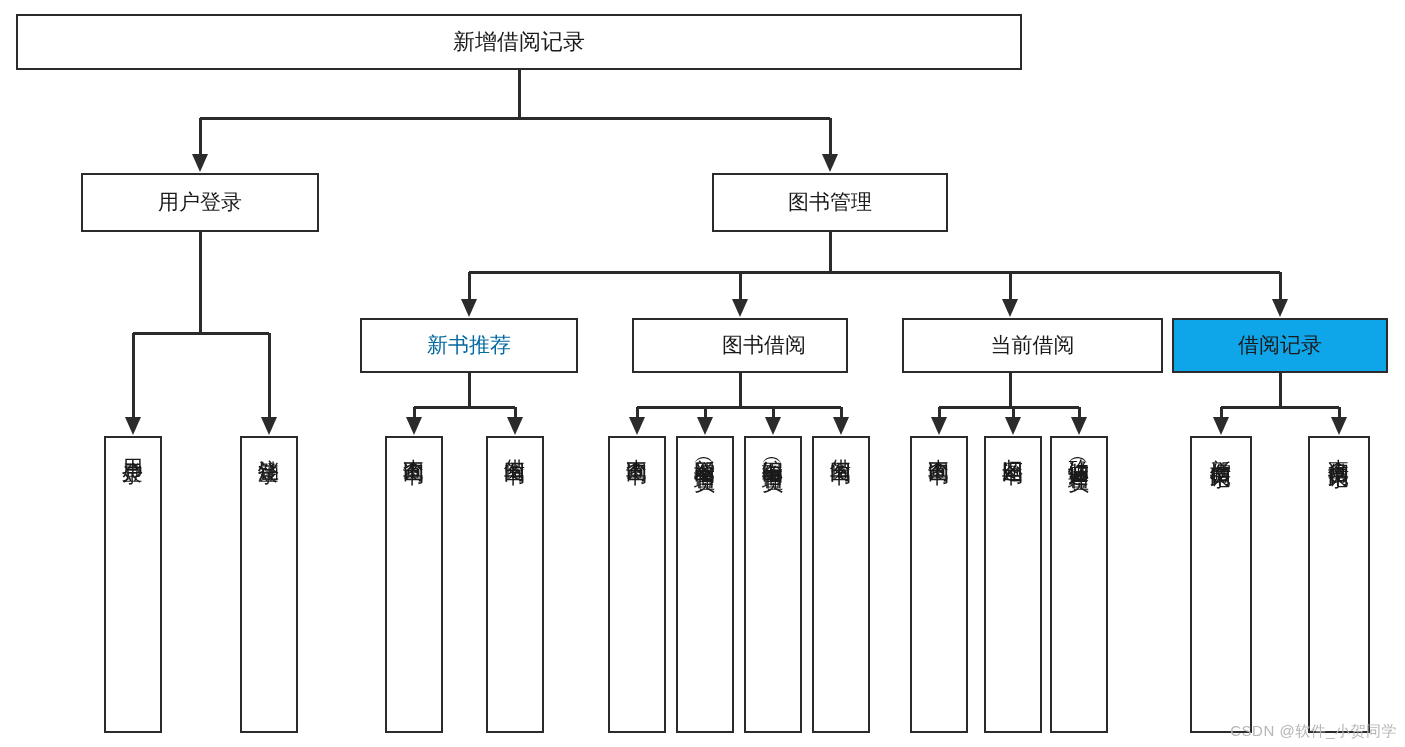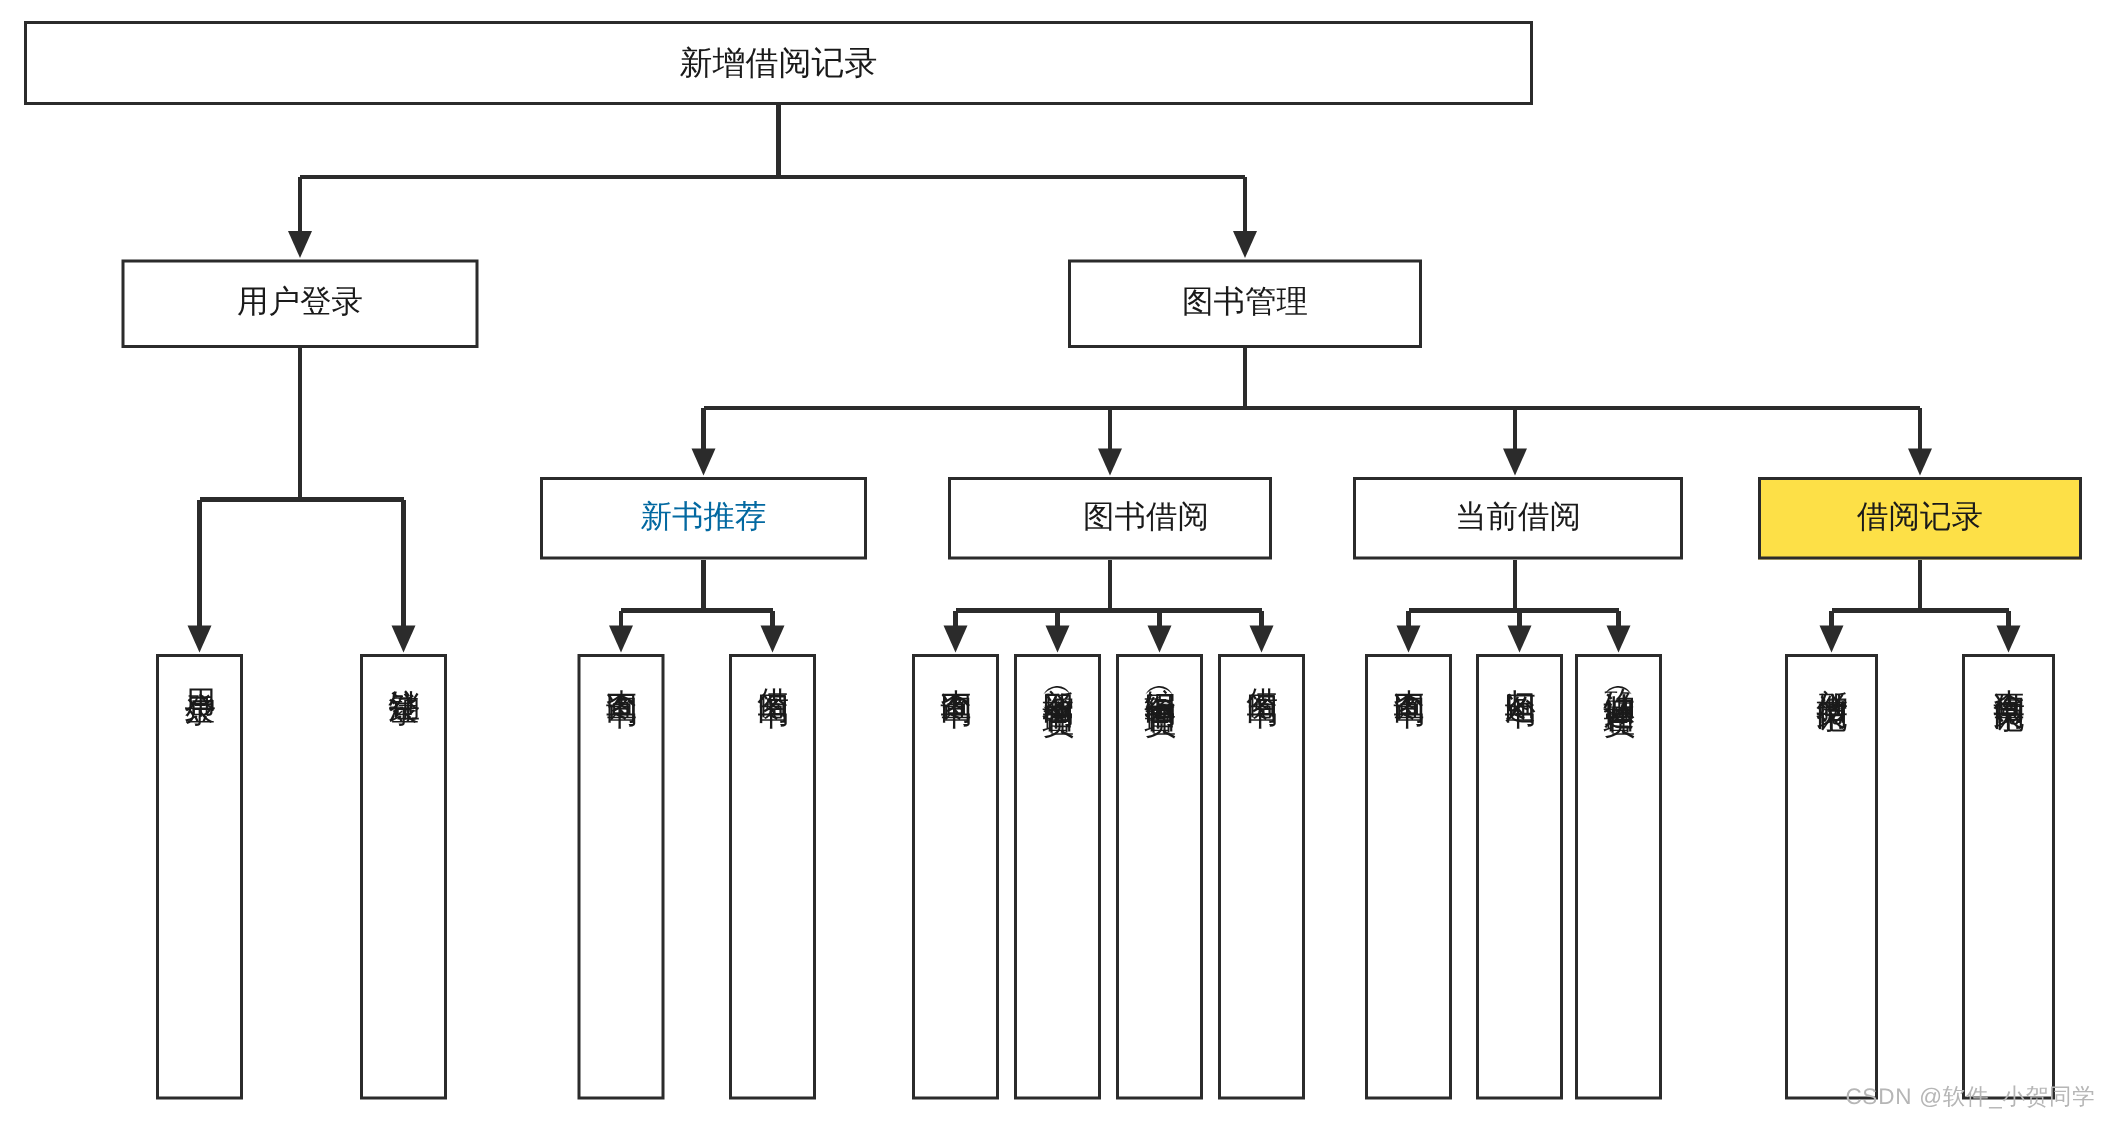--- a/index.html
+++ b/index.html
@@ -136,24 +136,24 @@
       </div>
       <div class="node horizontal" style="left: 712px; top: 173px; width: 236px; height: 59px; border-color: rgb(43, 43, 43); background: rgb(255, 255, 255); color: rgb(26, 26, 26);">
         <span class="label">图书管理</span>
       </div>
       <div class="node horizontal" style="left: 360px; top: 318px; width: 218px; height: 55px; border-color: rgb(43, 43, 43); background: rgb(255, 255, 255); color: #0369a1;">
         <span class="label">新书推荐</span>
       </div>
       <div class="node horizontal" style="left: 632px; top: 318px; width: 216px; height: 55px; border-color: rgb(43, 43, 43); background: rgb(255, 255, 255); color: rgb(26, 26, 26); padding-left: 48px;">
         <span class="label">图书借阅</span>
       </div>
-      <div class="node horizontal" style="left: 902px; top: 318px; width: 220px; height: 55px; border-color: rgb(43, 43, 43); background: rgb(255, 255, 255); color: rgb(26, 26, 26);">
+      <div class="node horizontal" style="left: 902px; top: 318px; width: 261px; height: 55px; border-color: rgb(43, 43, 43); background: rgb(255, 255, 255); color: rgb(26, 26, 26);">
         <span class="label">当前借阅</span>
       </div>
-      <div class="node horizontal" style="left: 1172px; top: 318px; width: 216px; height: 55px; border-color: rgb(43, 43, 43); background: #fde047; color: rgb(26, 26, 26);">
+      <div class="node horizontal" style="left: 1172px; top: 318px; width: 216px; height: 55px; border-color: rgb(43, 43, 43); background: #0ea5e9; color: rgb(26, 26, 26);">
         <span class="label">借阅记录</span>
       </div>
       <div class="node vertical" style="left: 104px; top: 436px; width: 58px; height: 297px; border-color: rgb(43, 43, 43); background: rgb(255, 255, 255); color: rgb(26, 26, 26);">
         <span class="label">用户登录</span>
       </div>
       <div class="node vertical" style="left: 240px; top: 436px; width: 58px; height: 297px; border-color: rgb(43, 43, 43); background: rgb(255, 255, 255); color: rgb(26, 26, 26);">
         <span class="label">注销登录</span>
       </div>
       <div class="node vertical" style="left: 385px; top: 436px; width: 58px; height: 297px; border-color: rgb(43, 43, 43); background: rgb(255, 255, 255); color: rgb(26, 26, 26);">
         <span class="label">查询图书</span>

